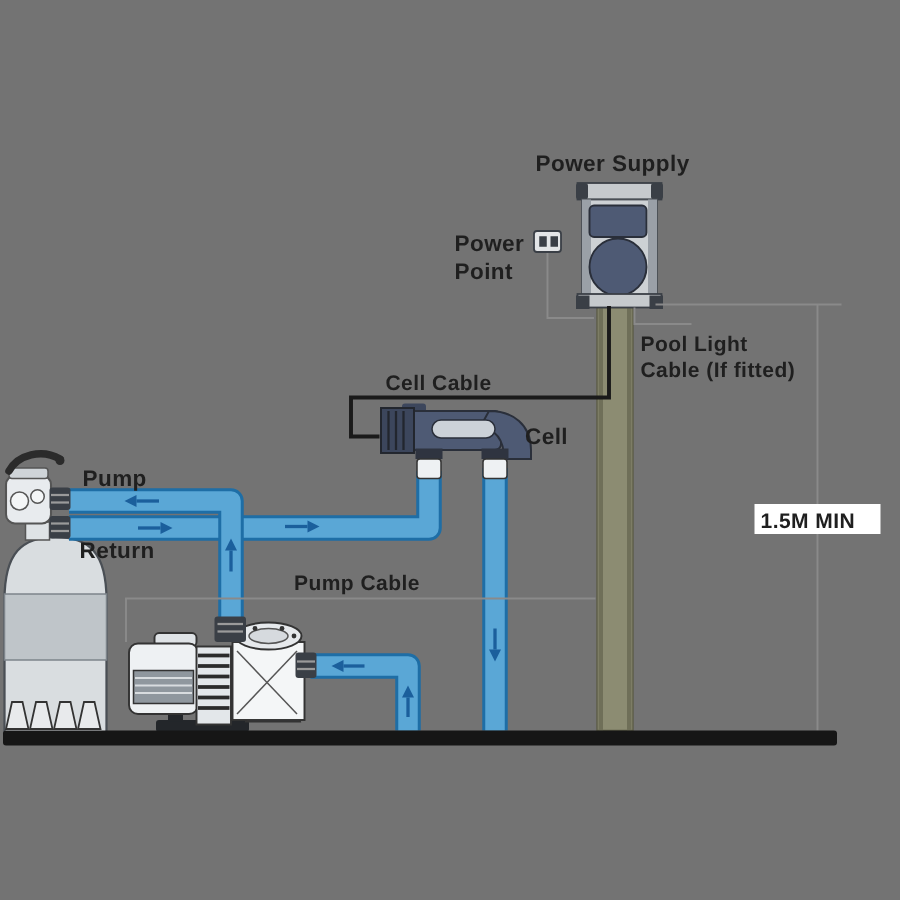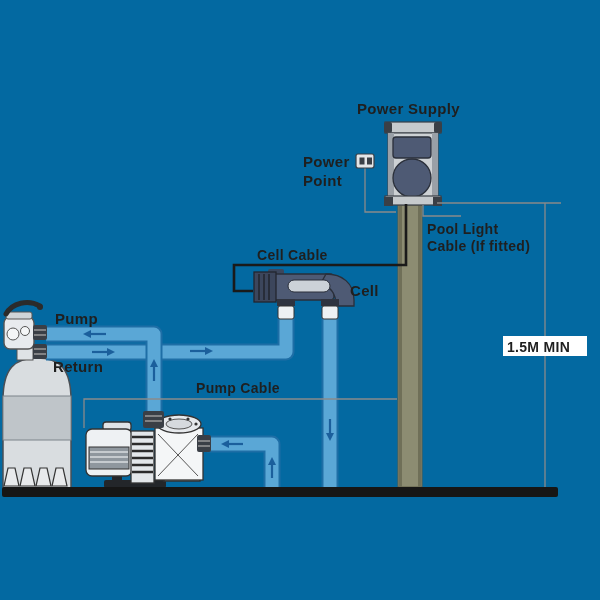--- a/index.html
+++ b/index.html
@@ -1,16 +1,16 @@
 <!DOCTYPE html>
 <html style="--pipe-fill: #5aa7d6; --pipe-outline: #1e6ea6; --arrow: #1b5f9c; --slate: #4e5a74; --post: #8c8c72; --ground: #161616; --line-gray: #8a8a8a; --cable-black: #1a1a1a; --tank-fill: #d9dde0; --tank-band: #bfc5c9; --metal-light: #cdd1d4; --metal-mid: #9aa0a7; --text: #1f1f1f;"><head>
 <meta charset="utf-8">
 <style>
   html,body{margin:0;padding:0;background:#ffffff;width:600px;height:600px;overflow:hidden;}
-  .stage{position:relative;width:600px;height:600px;background:#0369a1;}
+  .stage{position:relative;width:600px;height:600px;background:#737373;}
   svg{display:block;}
   .lbl{font-family:"Liberation Sans","DejaVu Sans",sans-serif;font-weight:bold;fill:var(--text,#1f1f1f);letter-spacing:.3px;}
   .sz15{font-size:15px;} .sz14{font-size:14px;}
   .pipe-outer{stroke:var(--pipe-outline,#1e6ea6);stroke-width:17;fill:none;stroke-linejoin:round;stroke-linecap:butt;}
   .pipe-inner{stroke:var(--pipe-fill,#5aa7d6);stroke-width:13;fill:none;stroke-linejoin:round;stroke-linecap:butt;}
   .arrow-line{stroke:var(--arrow,#1b5f9c);stroke-width:2.2;fill:none;}
   .arrow-head{fill:var(--arrow,#1b5f9c);}
   .thinline{stroke:var(--line-gray,#8a8a8a);stroke-width:1.3;fill:none;}
   .cable{stroke:var(--cable-black,#1a1a1a);stroke-width:2.6;fill:none;}
   .slate{fill:var(--slate,#4e5a74);}

